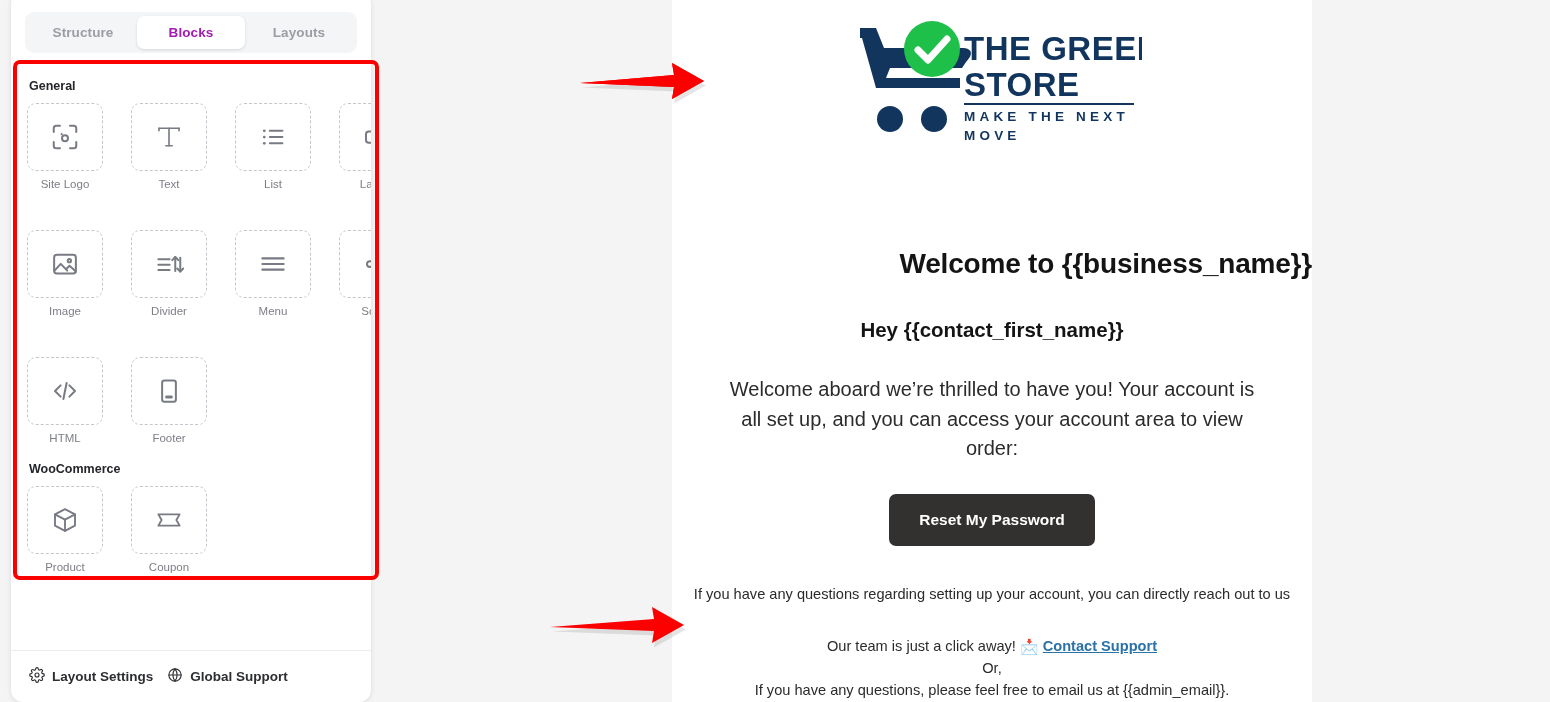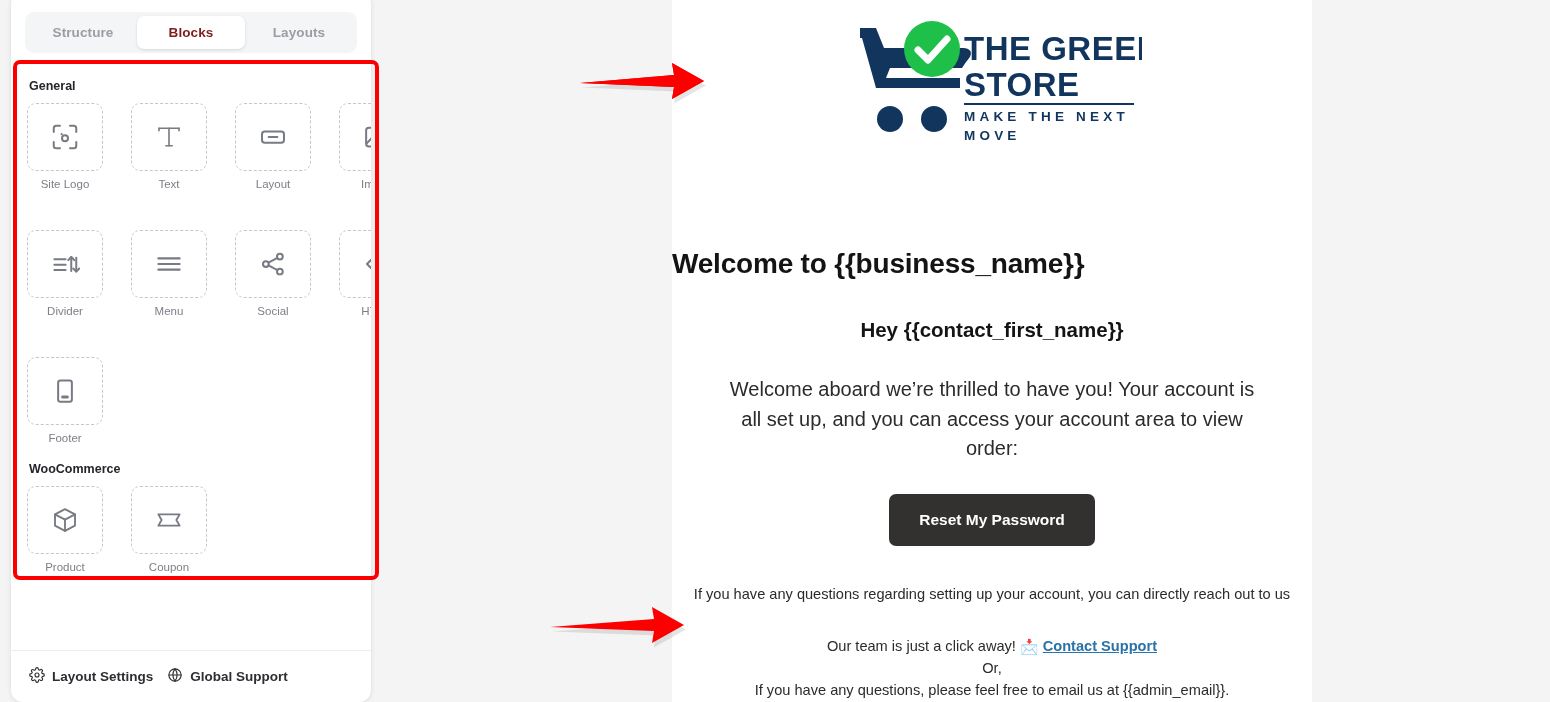--- a/index.html
+++ b/index.html
@@ -26,21 +26,21 @@
     border-radius: 9px; padding: 4px;
   }
   .tab {
     flex: 1; text-align: center;
     font-size: 13.5px; font-weight: bold;
     color: #9a9da3; padding: 9px 0;
     border-radius: 7px; cursor: pointer;
     letter-spacing: .1px;
   }
   .tab.active {
-    background: #ffffff; color: #7f1d1d;
+    background: #ffffff; color: #a21caf;
     box-shadow: 0 1px 3px rgba(0,0,0,0.13);
   }
 
   .blocks-scroll {
     flex: 1; overflow: hidden;
     padding: 10px 16px 0 16px;
   }
   .group-title {
     font-size: 12.5px; font-weight: bold; color: #25262b;
     margin: 6px 0 10px 2px;
@@ -94,21 +94,21 @@
     position: absolute; left: 672px; top: 0;
     width: 640px; height: 702px;
     background: #ffffff;
     overflow: hidden;
   }
   .logo-wrap {
     display: flex; justify-content: center;
     padding-top: 14px;
   }
   .email-h1 {
-    text-align: left; font-size: 28px; font-weight: bold;
+    text-align: right; font-size: 28px; font-weight: bold;
     color: #141414; margin-top: 104px; letter-spacing: -.2px;
   }
   .email-h2 {
     text-align: center; font-size: 20.5px; font-weight: bold;
     color: #141414; margin-top: 38px;
   }
   .email-p {
     text-align: center; font-size: 20px; color: #2b2b2b;
     line-height: 1.48; margin: 33px auto 0 auto; width: 530px;
   }
@@ -184,20 +184,35 @@
                   <path d="M4 5v2"></path>
                   <path d="M20 5v2"></path>
                   <path d="M12 5v14"></path>
                   <path d="M9.5 19h5"></path>
               </svg>
             </span>
           </div>
           <div class="block-label">Text</div>
         </div>
 
+        <div class="block-cell">
+          <div class="block-box">
+            <span>
+              <svg width="30" height="30" viewBox="0 0 24 24" fill="none" stroke="#787b83" stroke-width="1.7" stroke-linecap="round">
+                <circle cx="5" cy="7" r="1.1" fill="#787b83" stroke="none"></circle>
+                <circle cx="5" cy="12" r="1.1" fill="#787b83" stroke="none"></circle>
+                <circle cx="5" cy="17" r="1.1" fill="#787b83" stroke="none"></circle>
+                <path d="M9.5 7h10"></path>
+                  <path d="M9.5 12h10"></path>
+                  <path d="M9.5 17h10"></path>
+              </svg>
+            </span>
+          </div>
+          <div class="block-label">List</div>
+        </div>
 
         <div class="block-cell">
           <div class="block-box">
             <span>
               <svg width="30" height="30" viewBox="0 0 24 24" fill="none" stroke="#787b83" stroke-width="1.6" stroke-linecap="round">
                 <rect x="3.2" y="7.5" width="17.6" height="9" rx="2.2"></rect>
                   <path d="M8.5 12h7"></path>
               </svg>
             </span>
           </div>

